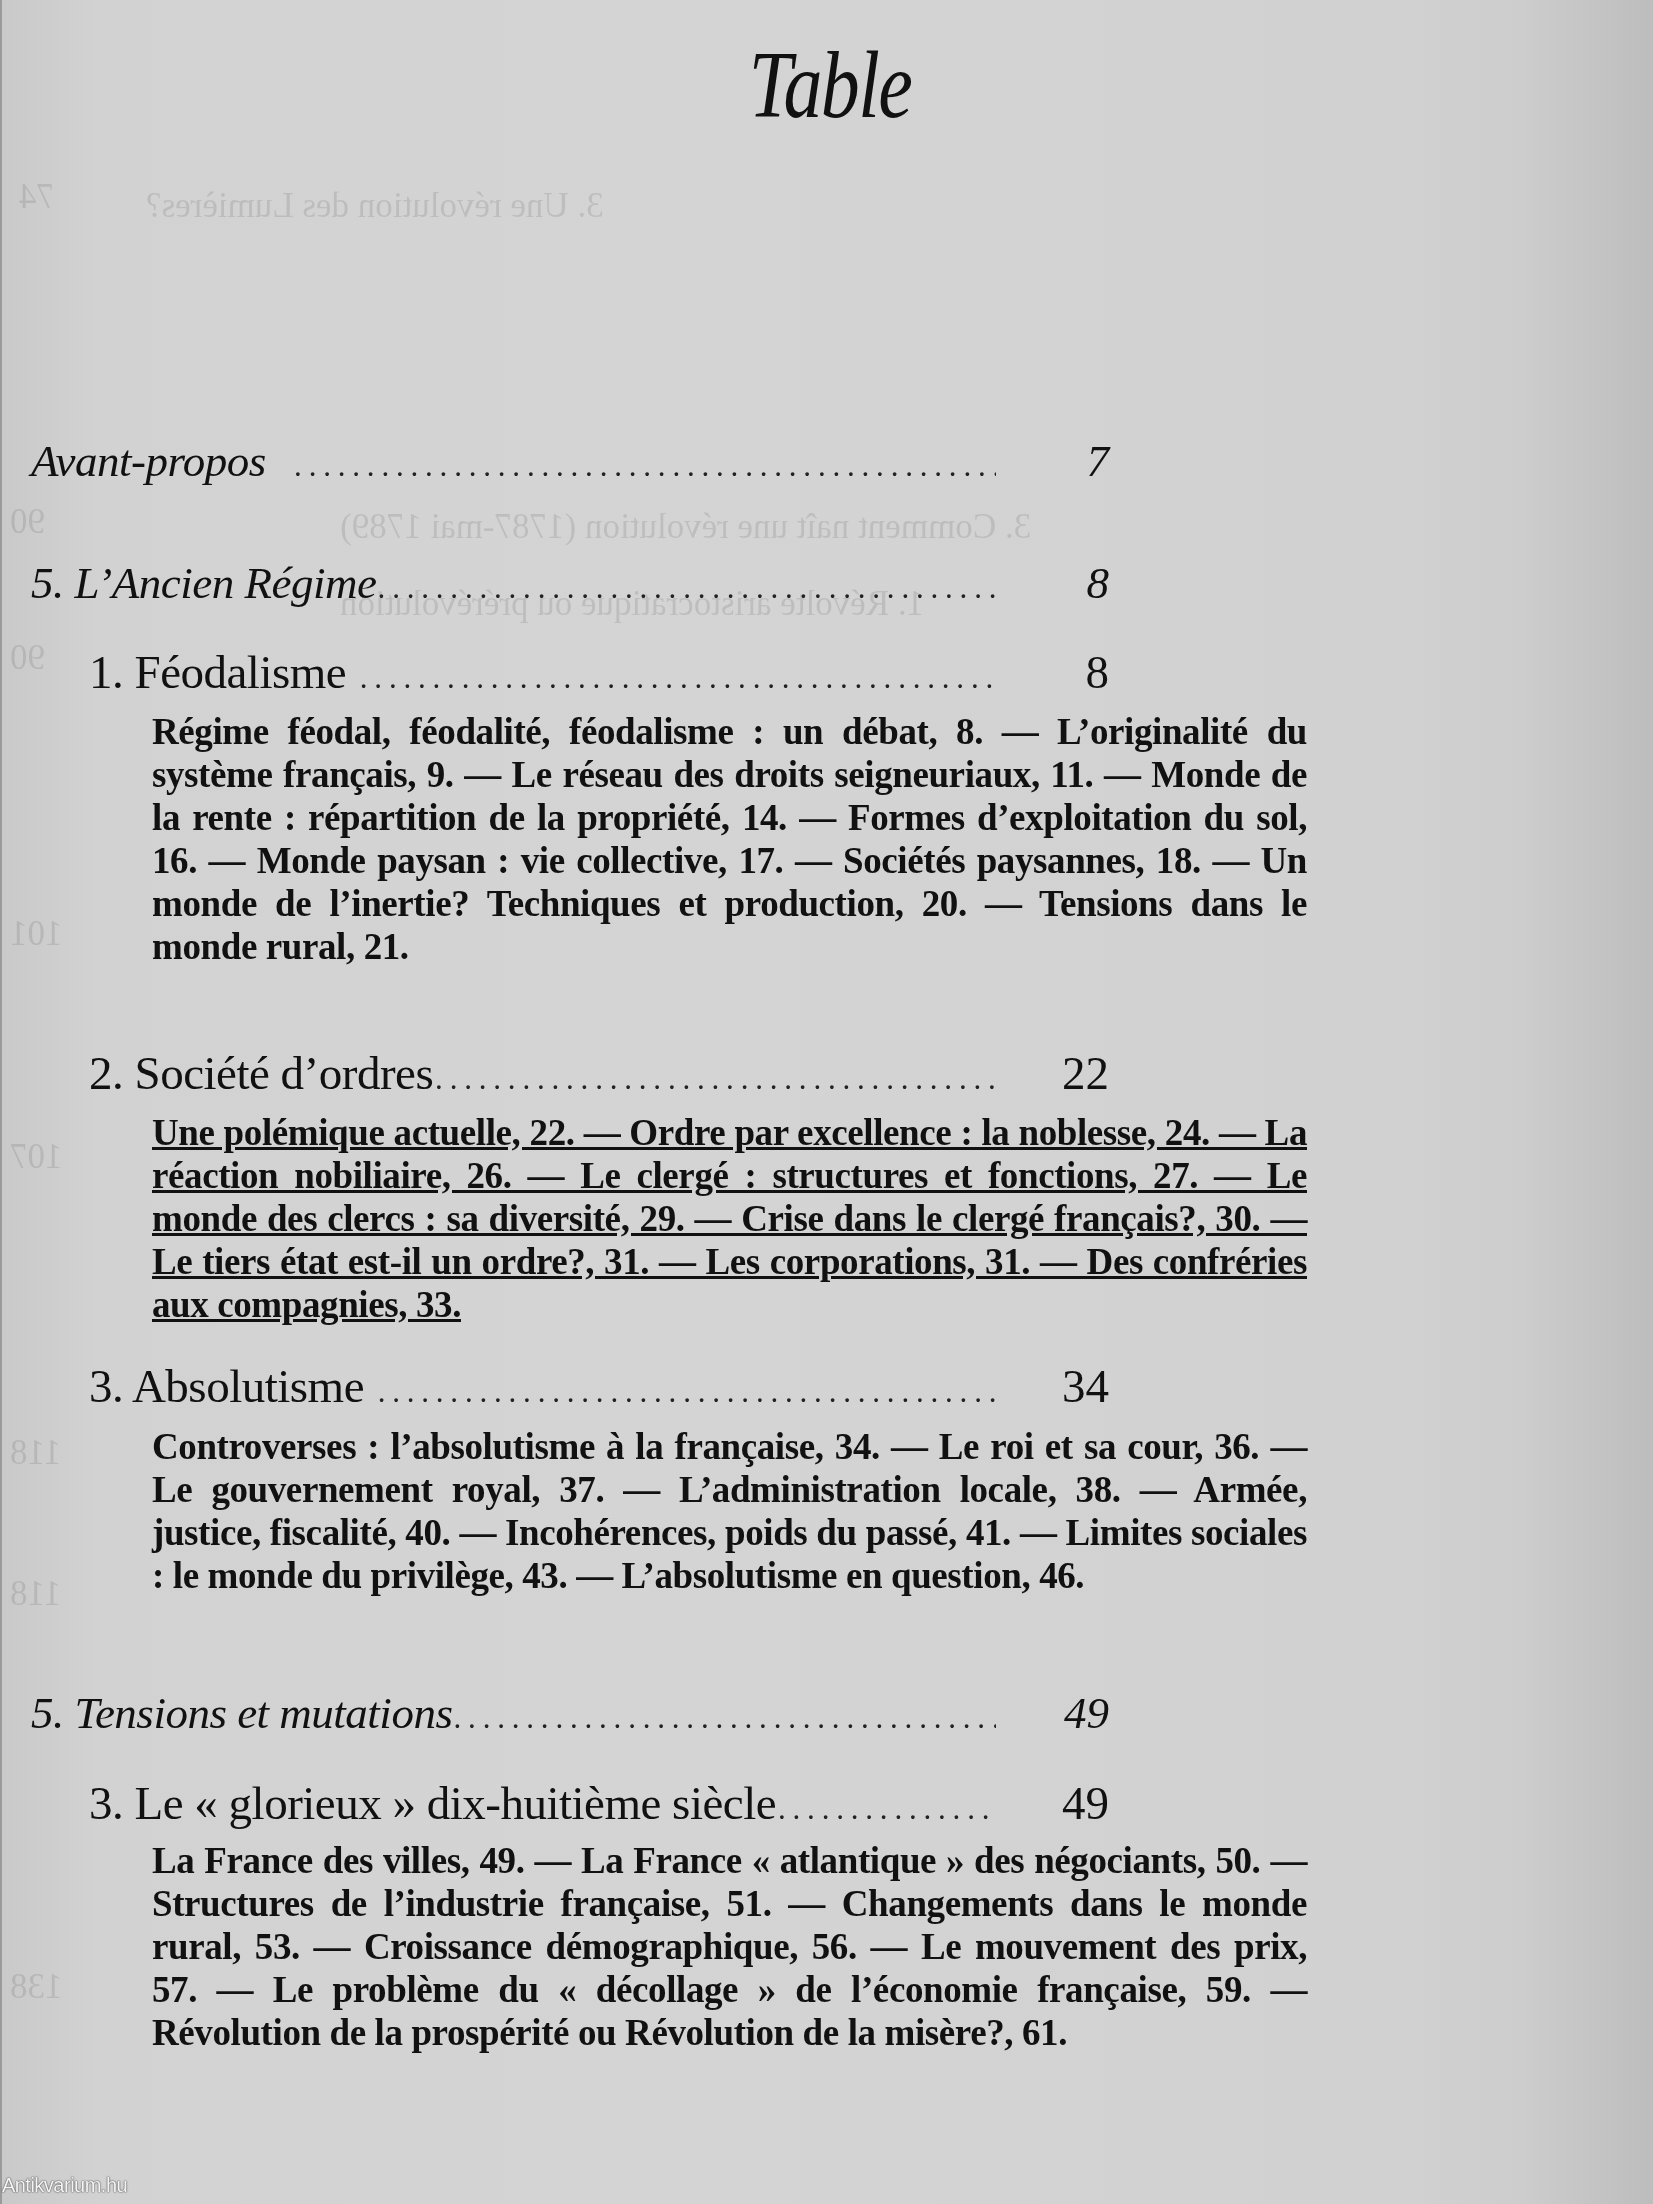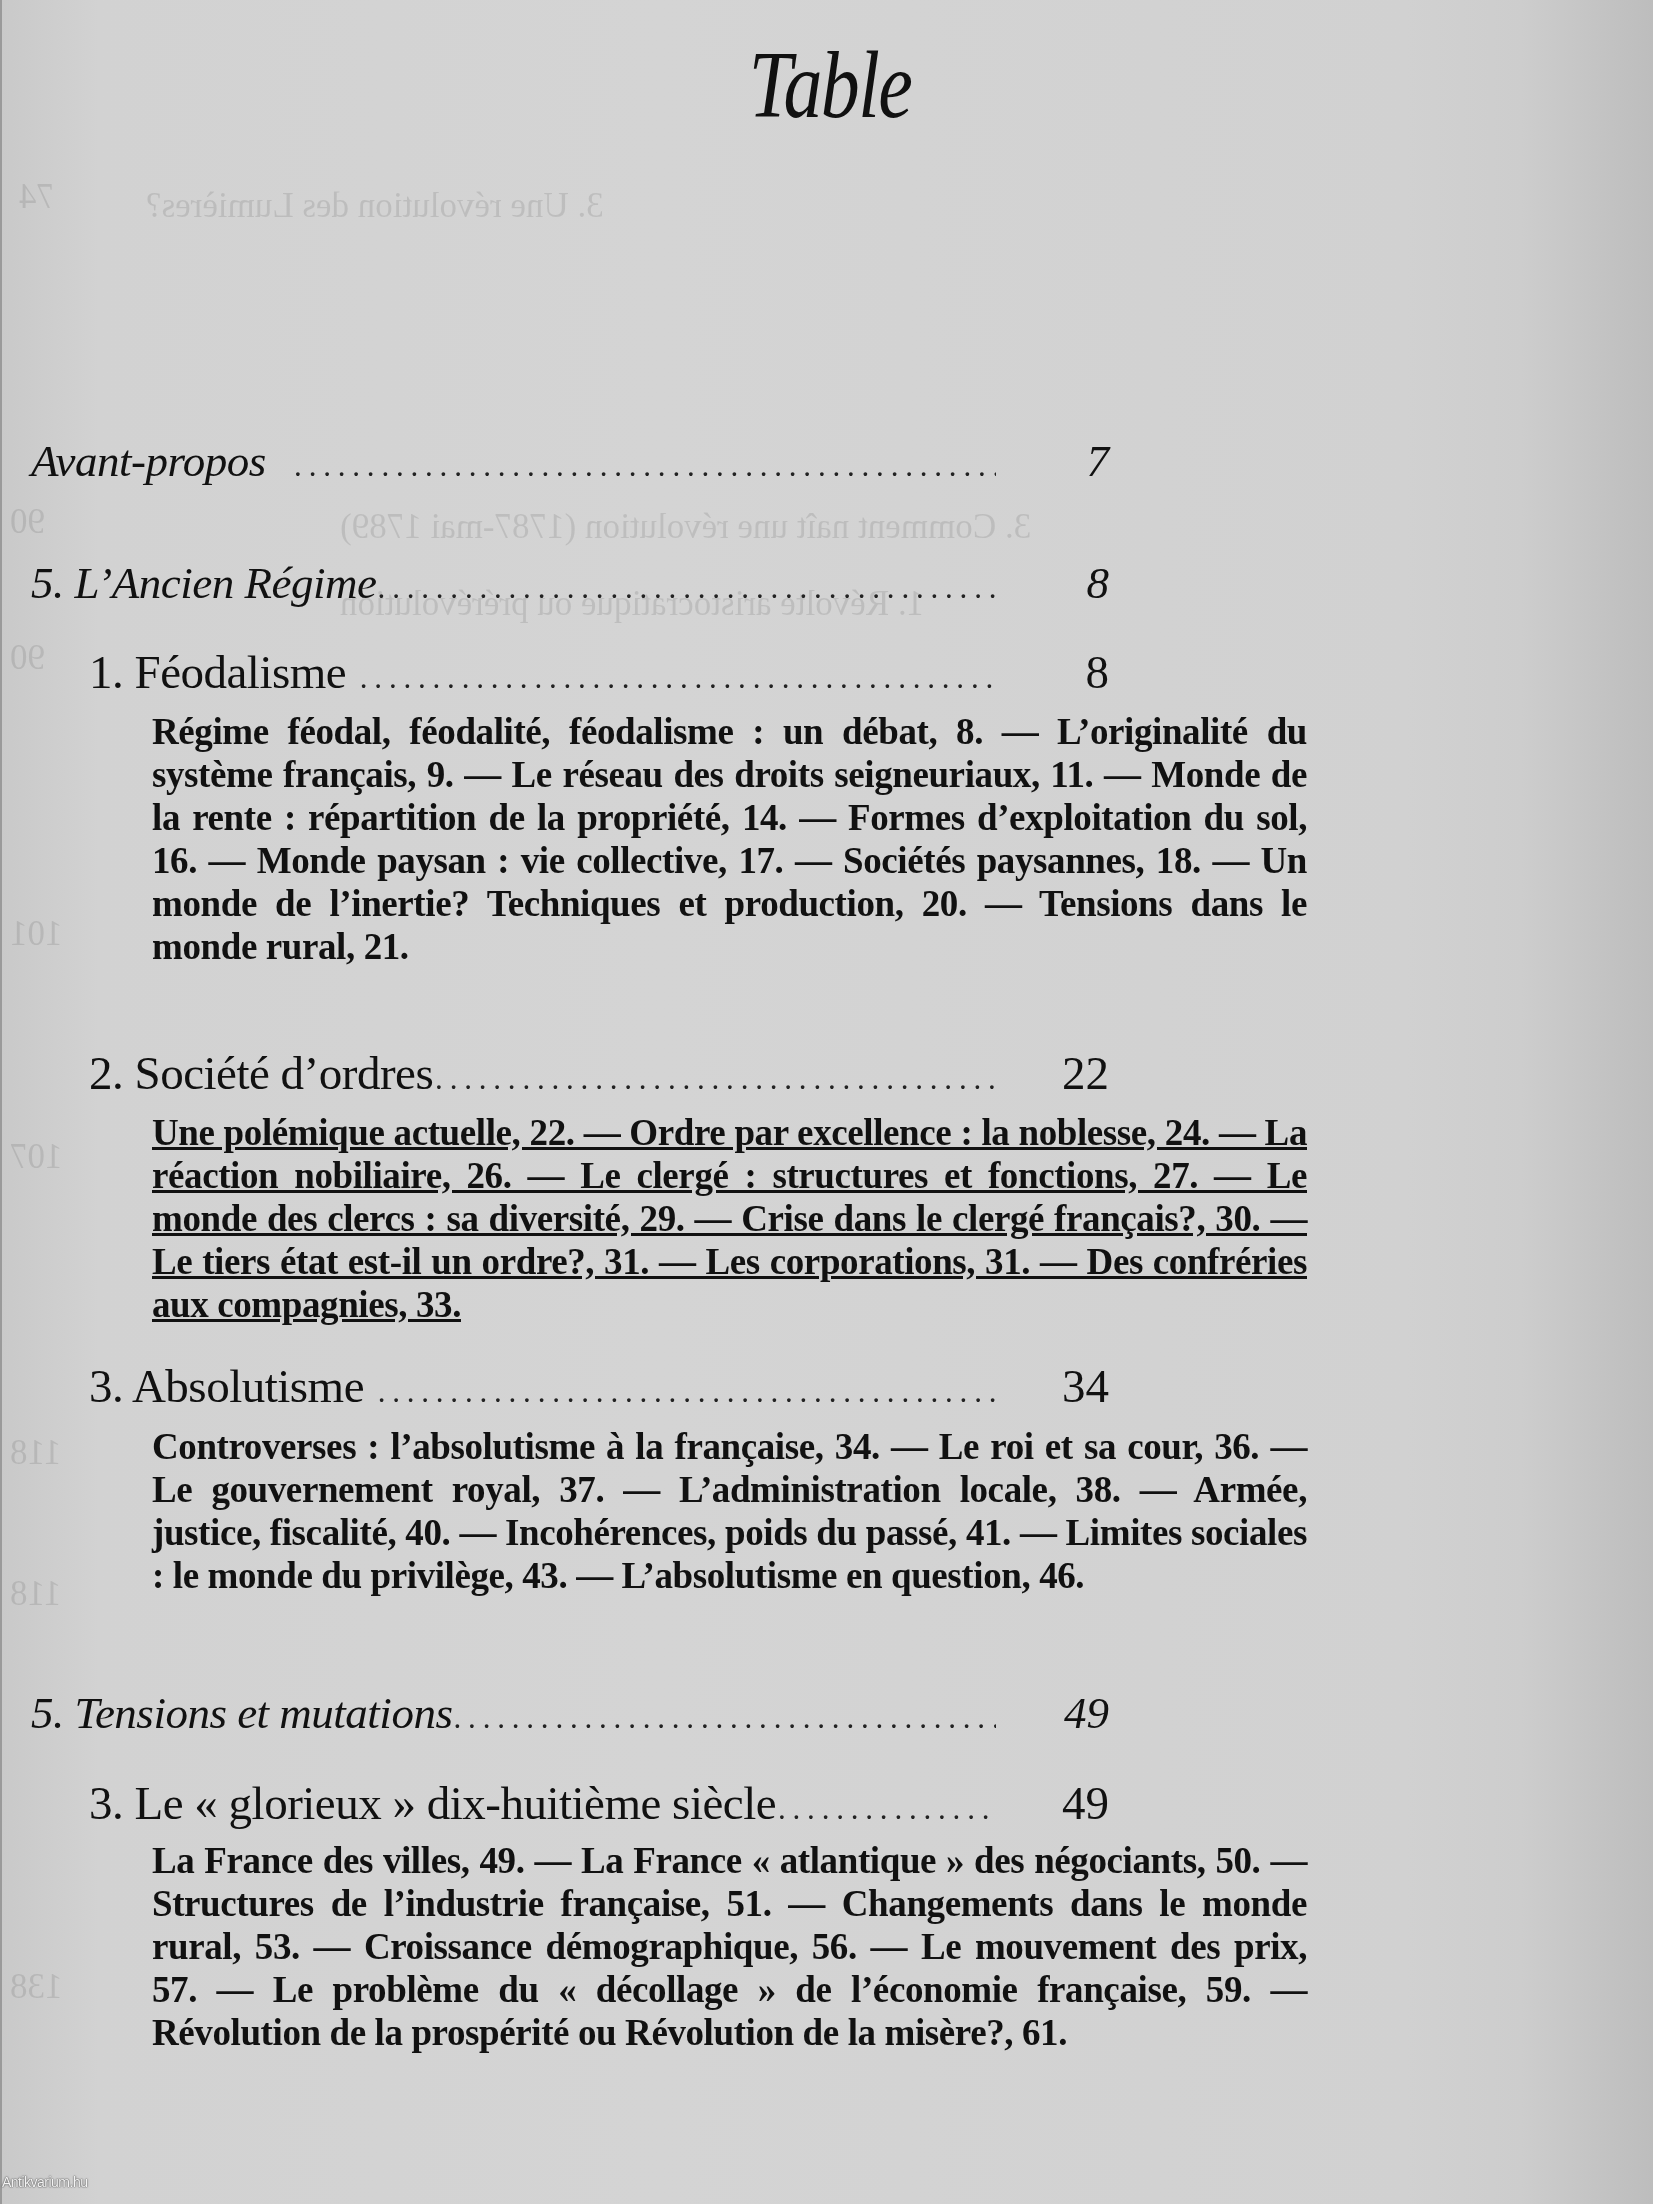--- a/index.html
+++ b/index.html
@@ -26,21 +26,21 @@
   .lvl1 .num-label { padding-left:31px; letter-spacing:-0.5px; }
   .lvl2 { font-size:47px; }
   .lvl2 .num-label { padding-left:89px; letter-spacing:-0.5px; }
   .desc {
     position:absolute; left:152px; width:1155px;
     font-size:37px; line-height:43px; text-align:justify; letter-spacing:-0.4px;
     font-weight:600;
   }
   .watermark {
     position:absolute; left:1.9px; top:2174px; font-family:"Liberation Sans", sans-serif;
-    font-size:14px; color:#f4f4f4; text-shadow:0 0 1.9px #555, 0 0 1px #333; letter-spacing:-0.5px;
+    font-size:20px; color:#f4f4f4; text-shadow:0 0 1.9px #555, 0 0 1px #333; letter-spacing:-0.5px;
   }
   .edge-line { position:absolute; left:0; top:0; width:1.9px; height:2205px; background:#9a9a9a; }
 </style>
 </head>
 <body>
 
 <div class="edge-line"></div>
 
 <div class="ghost" style="left:146px; top:184px;">3. Une révolution des Lumières?</div>
 <div class="ghost" style="left:340px; top:505px;">3. Comment naît une révolution (1787-mai 1789)</div>

